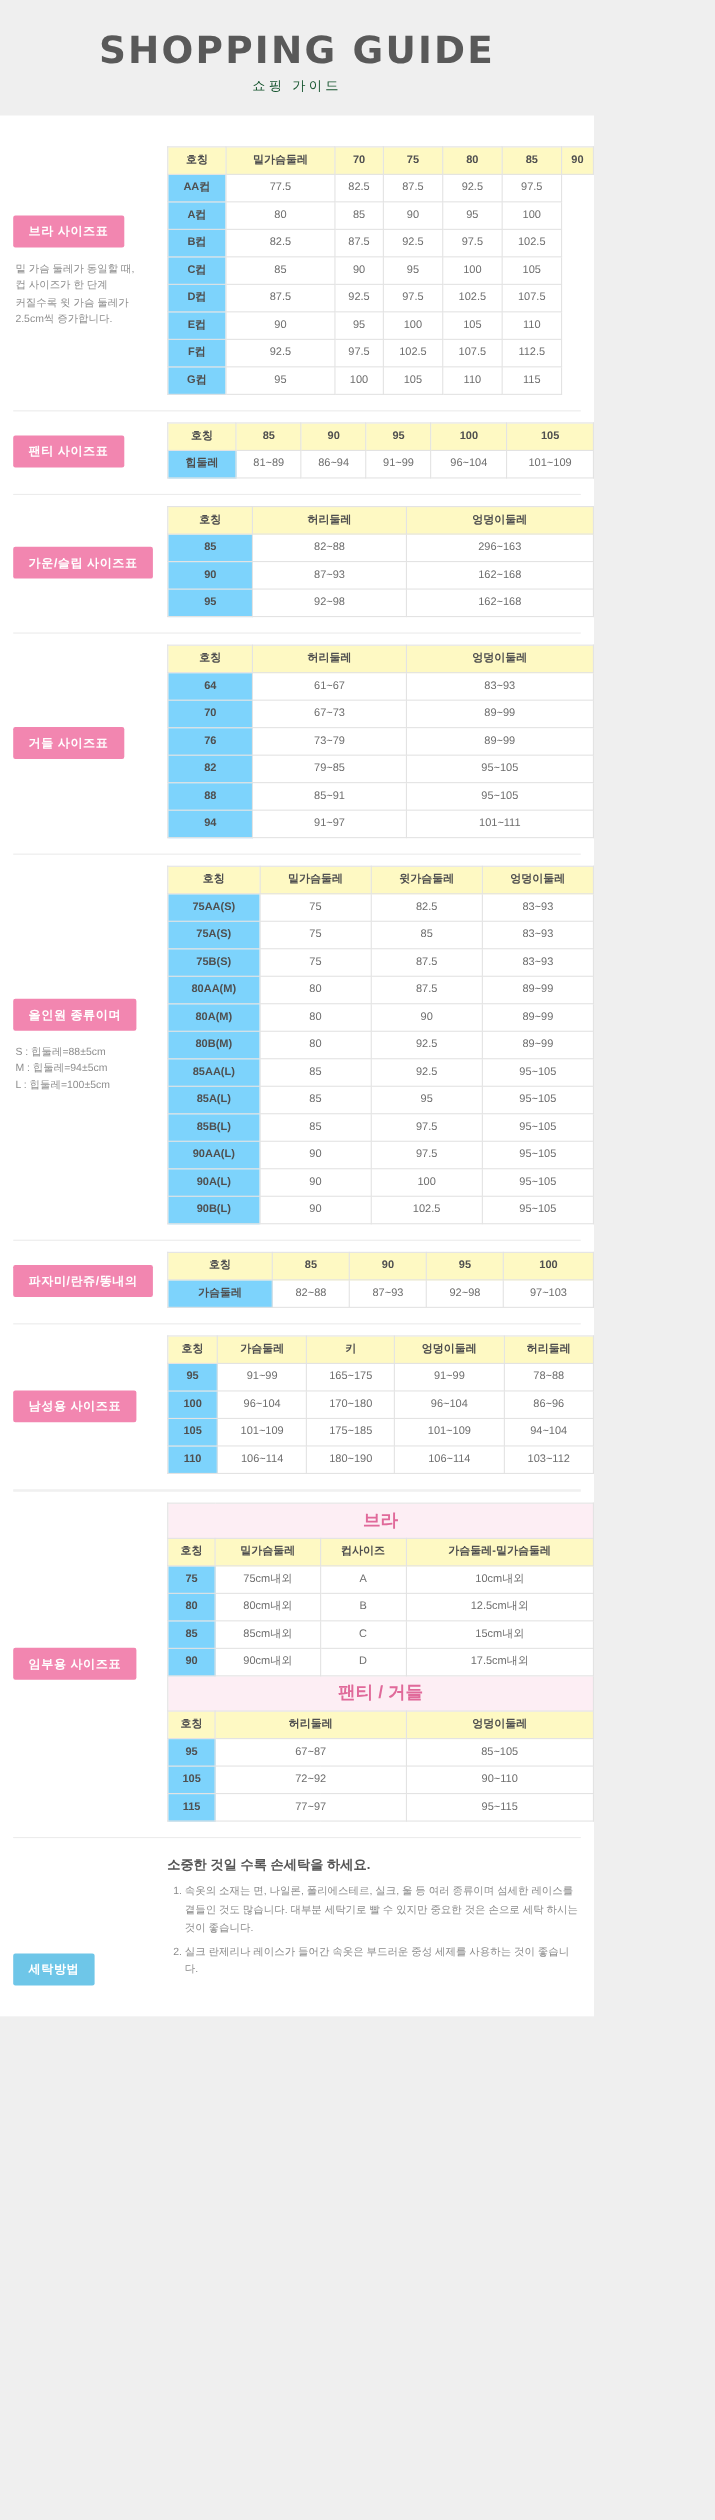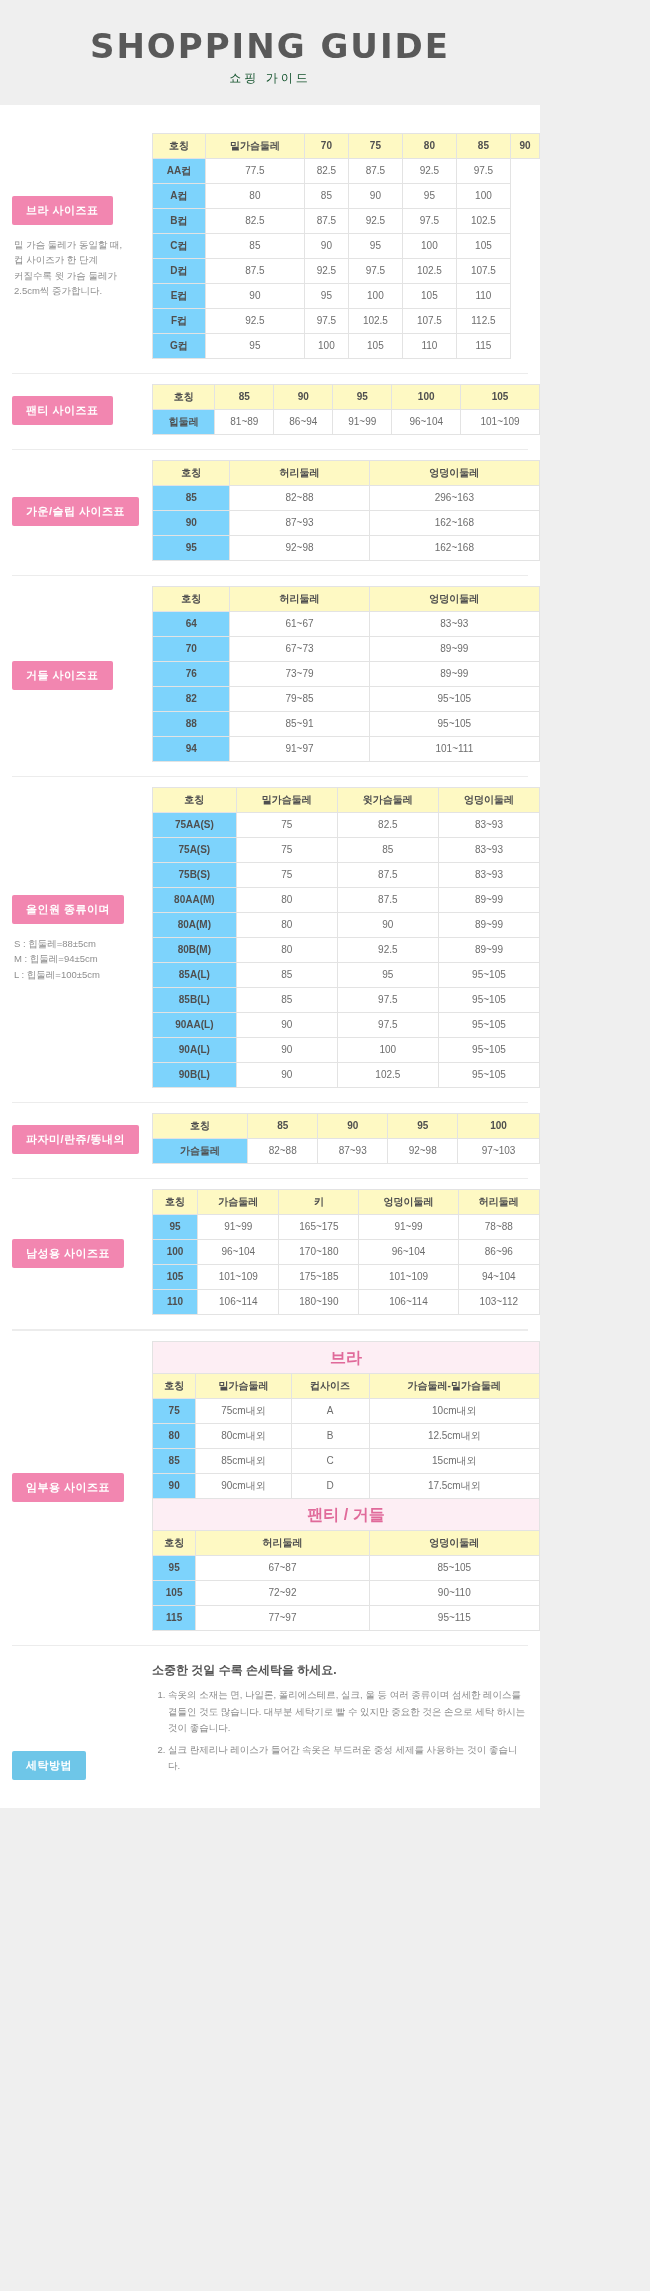--- a/index.html
+++ b/index.html
@@ -373,20 +373,26 @@
                   <td class="rowhead">80A(M)</td>
                   <td>80</td>
                   <td>90</td>
                   <td>89~99</td>
                 </tr>
                 <tr>
                   <td class="rowhead">80B(M)</td>
                   <td>80</td>
                   <td>92.5</td>
                   <td>89~99</td>
+                </tr>
+                <tr>
+                  <td class="rowhead">85AA(L)</td>
+                  <td>85</td>
+                  <td>92.5</td>
+                  <td>95~105</td>
                 </tr>
                 <tr>
                   <td class="rowhead">85A(L)</td>
                   <td>85</td>
                   <td>95</td>
                   <td>95~105</td>
                 </tr>
                 <tr>
                   <td class="rowhead">85B(L)</td>
                   <td>85</td>

